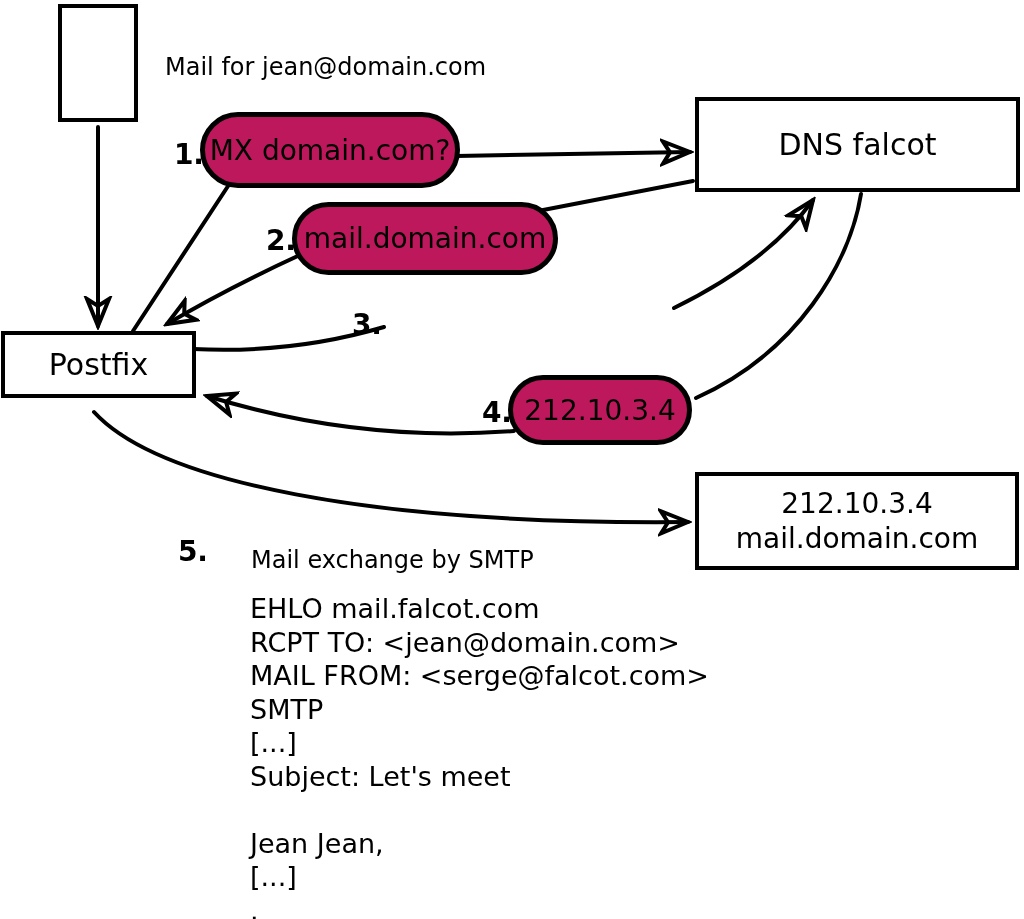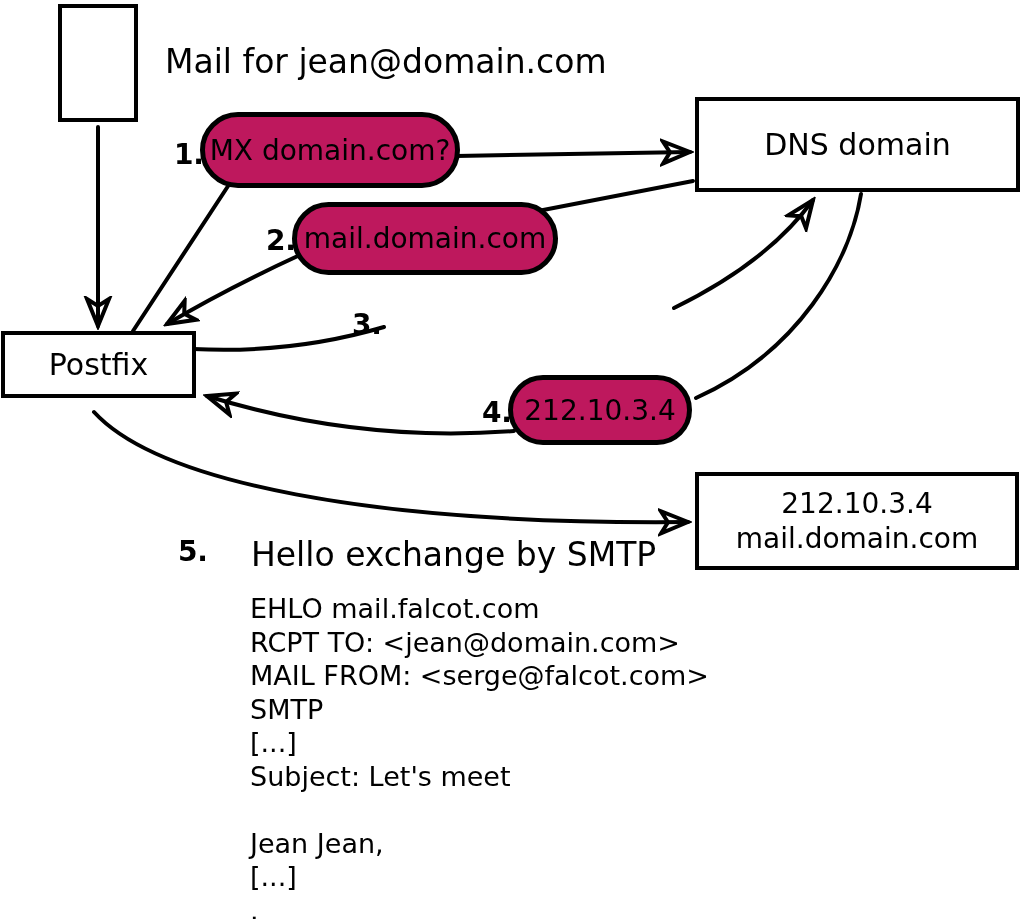--- a/index.html
+++ b/index.html
@@ -19,21 +19,21 @@
     position:absolute;background:#be185d;border:5px solid #000;border-radius:40px;
     display:flex;align-items:center;justify-content:center;
     font-size:28px;box-sizing:border-box;white-space:nowrap;
   }
   .envelope{
     position:absolute;background:#fff;border:4px solid #000;box-sizing:border-box;
   }
   .stepnum{
     position:absolute;font-weight:bold;font-size:28px;width:40px;text-align:right;
   }
-  .freetext{position:absolute;font-size:33px;white-space:nowrap;}
+  .freetext{position:absolute;font-size:24px;white-space:nowrap;margin-top:11px;}
   .smtp{
     position:absolute;left:250px;top:592px;font-size:27px;
   }
   .smtp .line{height:33.5px;line-height:33.5px;white-space:pre;}
 </style>
 </head>
 <body>
 
 <div class="canvas">
 
@@ -57,21 +57,21 @@
 
   <div class="envelope" style="left:58px;top:4px;width:80px;height:118px;"></div>
 
   <div class="freetext" style="left:165px;top:42px;">Mail for jean@domain.com</div>
 
   <div class="box" style="left:1px;top:331px;width:195px;height:67px;">
     <span>Postfix</span>
   </div>
 
   <div class="box" style="left:695px;top:97px;width:325px;height:95px;">
-    <span>DNS domain</span>
+    <span>DNS falcot</span>
   </div>
 
   <div class="box multiline" style="left:695px;top:472px;width:324px;height:98px;">
     <span>212.10.3.4</span>
     <span>mail.domain.com</span>
   </div>
 
   <div class="stepnum" style="left:164px;top:138px;">1.</div>
   <div class="pill" style="left:200px;top:112px;width:260px;height:76px;">
     <span>MX domain.com?</span>
@@ -83,21 +83,21 @@
   </div>
 
   <div class="stepnum" style="left:342px;top:308px;">3.</div>
 
   <div class="stepnum" style="left:472px;top:396px;">4.</div>
   <div class="pill" style="left:508px;top:375px;width:184px;height:70px;">
     <span>212.10.3.4</span>
   </div>
 
   <div class="stepnum" style="left:168px;top:535px;">5.</div>
-  <div class="freetext" style="left:251px;top:535px;">Hello exchange by SMTP</div>
+  <div class="freetext" style="left:251px;top:535px;">Mail exchange by SMTP</div>
 
   <div class="smtp">
     <div class="line">EHLO mail.falcot.com</div>
     <div class="line">RCPT TO: &lt;jean@domain.com&gt;</div>
     <div class="line">MAIL FROM: &lt;serge@falcot.com&gt;</div>
     <div class="line">SMTP</div>
     <div class="line">[...]</div>
     <div class="line">Subject: Let's meet</div>
     <div class="line"></div>
     <div class="line">Jean Jean,</div>

